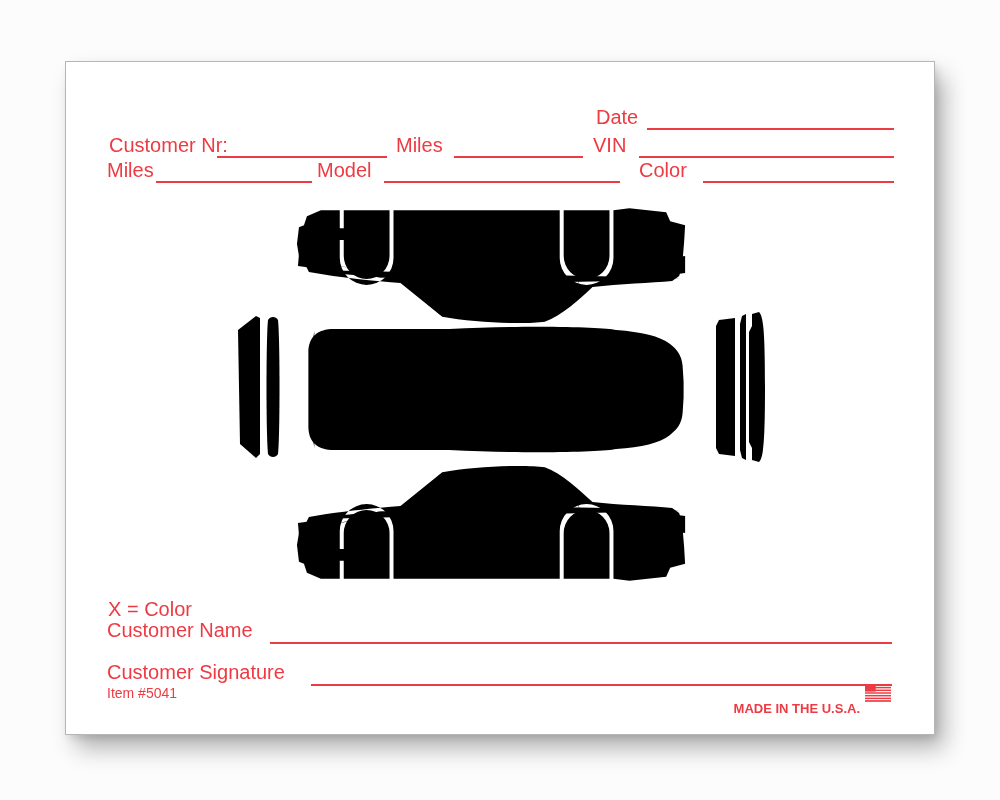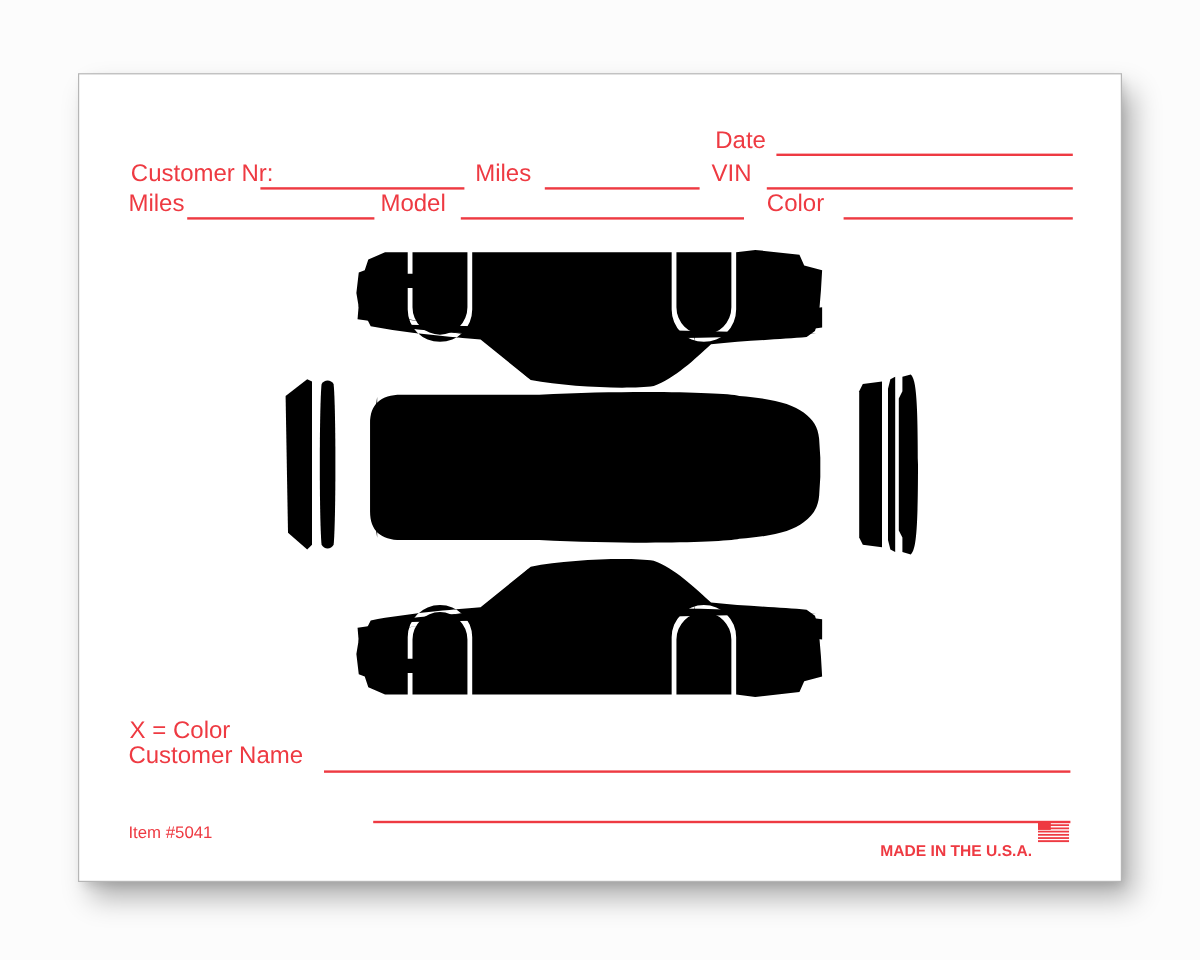--- a/index.html
+++ b/index.html
@@ -143,20 +143,21 @@
       <svg viewBox="0 0 420 134">
           <use href="#sedan-side"></use>
         </svg>
     </div>
 
     <span class="lbl" style="left:42px;top:535px;">X = Color</span>
 
     <span class="lbl" style="left:41px;top:556px;">Customer Name</span>
     <div class="ul" style="left:204px;top:580px;width:622px;"></div>
 
+    <span class="lbl" style="left:41px;top:598px;">Customer Signature</span>
     <div class="ul" style="left:245px;top:622px;width:581px;"></div>
 
     <span class="lbl small" style="left:41px;top:623px;font-size:14px;">Item #5041</span>
 
     <span class="lbl small bold" style="right:74px;left:auto;top:624px;">MADE IN THE U.S.A.</span>
     <div class="flag" style="left:799px;top:622px;width:26px;height:18px;">
       <svg viewBox="0 0 28 19" width="26" height="18">
         <rect x="0" y="0" width="28" height="1.6"></rect>
         <rect x="0" y="2.9" width="28" height="1.6"></rect>
         <rect x="0" y="5.8" width="28" height="1.6"></rect>

